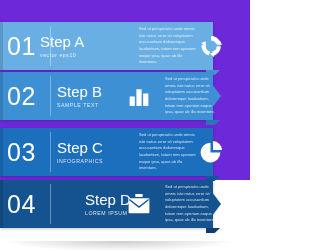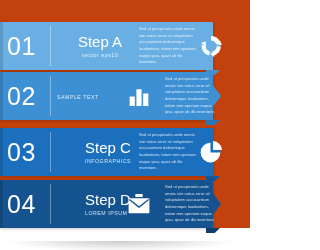--- a/index.html
+++ b/index.html
@@ -5,22 +5,22 @@
   html,body{margin:0;padding:0;}
   body{
     width:250px;height:250px;
     background:#ffffff;
     font-family:"Liberation Sans",sans-serif;
     overflow:hidden;
     position:relative;
   }
   #stage{
     position:absolute;inset:0;
-    width:250px;height:228px;
-    background:#c2410c;
+    width:250px;height:180px;
+    background:#6d28d9;
   }
 
   
   .band{
     position:absolute;
     left:0;
     height:48px;
     width:232px;
     display:block;
   }
@@ -128,21 +128,21 @@
 
   <div class="band" id="band-0" style="top:22px;">
     <div class="body" style="background: linear-gradient(90deg, rgb(106, 175, 227) 0%, rgb(106, 175, 227) 100%); box-shadow: rgba(0, 0, 0, 0.22) 0px 1px 3px;"></div>
     <div class="head" style="border-left-color: rgb(106, 175, 227);"></div>
     <div class="fold" style="background: rgb(74, 147, 203); clip-path: polygon(0px 0px, 100% 0px, 62% 100%, 0px 100%);"></div>
     <div class="lshadow"></div>
     <div class="divider"></div>
 
     <div class="num">01</div>
 
-    <div class="titlebox" style="left:61px;text-align:center;">
+    <div class="titlebox" style="left:40px;">
       <div class="title">Step A</div>
       <div class="subtitle">vector eps10</div>
     </div>
 
     <div class="para" style="left:139px;">Sed ut perspiciatis unde omnis iste natus error sit voluptatem accusantium doloremque laudantium, totam rem aperiam eaque ipsa, quae ab illo inventore.</div>
 
     <div class="iconwrap" style="left:198px;">
       <svg viewBox="0 0 100 100">
         <g fill="#ffffff">
           <path d="M50 12 A38 38 0 0 1 85 36 L70 43 A22 22 0 0 0 50 29 Z"></path>
@@ -159,20 +159,21 @@
   <div class="band" id="band-1" style="top:72px;">
     <div class="body" style="background: linear-gradient(90deg, rgb(62, 144, 212) 0%, rgb(62, 144, 212) 100%); box-shadow: rgba(0, 0, 0, 0.22) 0px 1px 3px;"></div>
     <div class="head" style="border-left-color: rgb(62, 144, 212);"></div>
     <div class="fold" style="background: rgb(42, 118, 181); clip-path: polygon(0px 0px, 100% 0px, 62% 100%, 0px 100%);"></div>
     <div class="lshadow"></div>
     <div class="divider"></div>
 
     <div class="num">02</div>
 
     <div class="titlebox" style="left:57px;">
+      <div class="title">Step B</div>
       <div class="subtitle">SAMPLE TEXT</div>
     </div>
 
     <div class="iconwrap" style="left:126px;">
       <svg viewBox="0 0 100 100">
         <g fill="#ffffff">
           <rect x="14" y="52" width="20" height="36" rx="1"></rect>
           <rect x="40" y="24" width="20" height="64" rx="1"></rect>
           <rect x="66" y="40" width="20" height="48" rx="1"></rect>
         </g>
@@ -184,21 +185,21 @@
 
   <div class="band" id="band-2" style="top:128px;">
     <div class="body" style="background: linear-gradient(90deg, rgb(28, 111, 189) 0%, rgb(28, 111, 189) 100%); box-shadow: rgba(0, 0, 0, 0.22) 0px 1px 3px;"></div>
     <div class="head" style="border-left-color: rgb(28, 111, 189);"></div>
     <div class="fold" style="background: rgb(20, 86, 154); clip-path: polygon(0px 0px, 100% 0px, 62% 100%, 0px 100%);"></div>
     <div class="lshadow"></div>
     <div class="divider"></div>
 
     <div class="num">03</div>
 
-    <div class="titlebox" style="left:57px;margin-left:28px;">
+    <div class="titlebox" style="left:57px;">
       <div class="title">Step C</div>
       <div class="subtitle">INFOGRAPHICS</div>
     </div>
 
     <div class="para" style="left:139px;">Sed ut perspiciatis unde omnis iste natus error sit voluptatem accusantium doloremque laudantium, totam rem aperiam eaque ipsa, quae ab illo inventore.</div>
 
     <div class="iconwrap" style="left:198px;">
       <svg viewBox="0 0 100 100">
         <g fill="#ffffff">
           <path d="M48 14 A38 38 0 1 0 86 52 L48 52 Z"></path>

